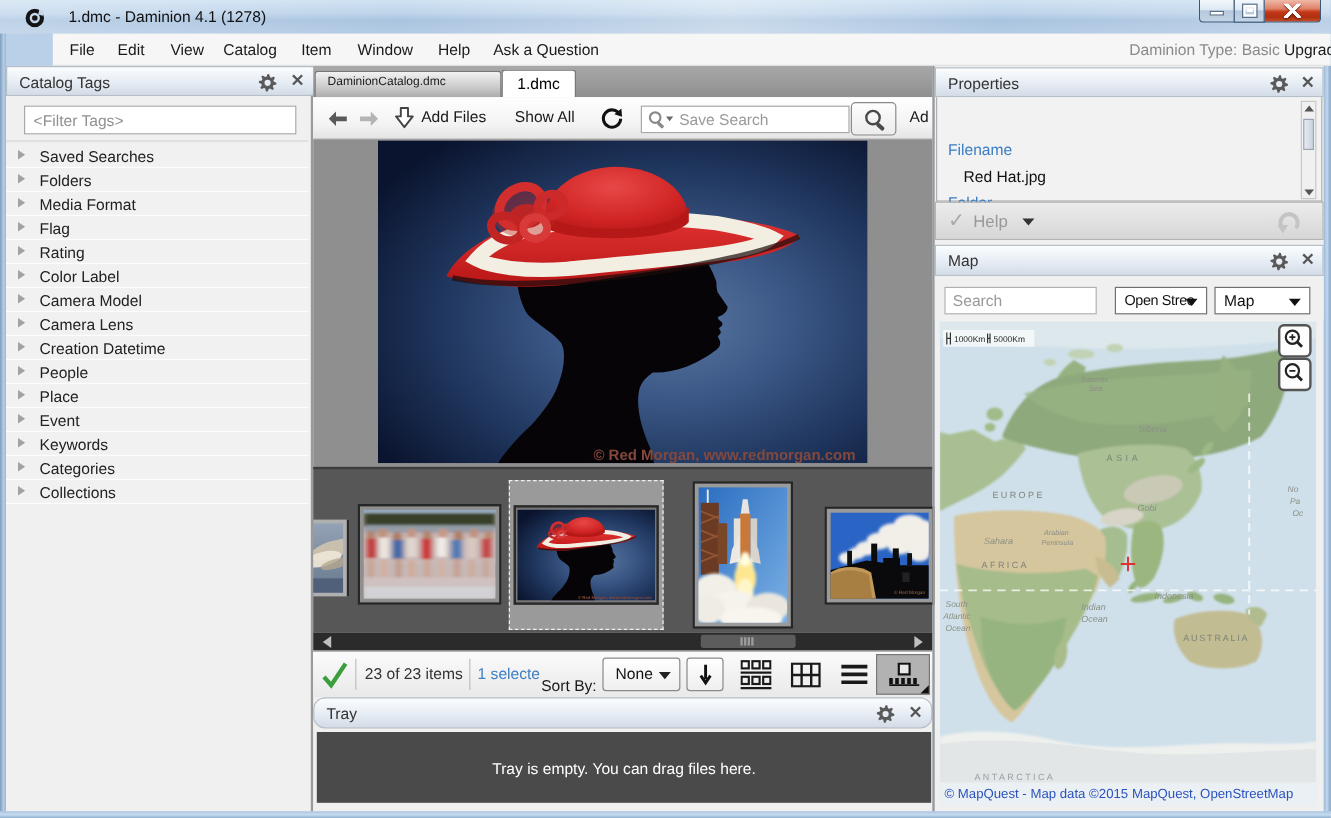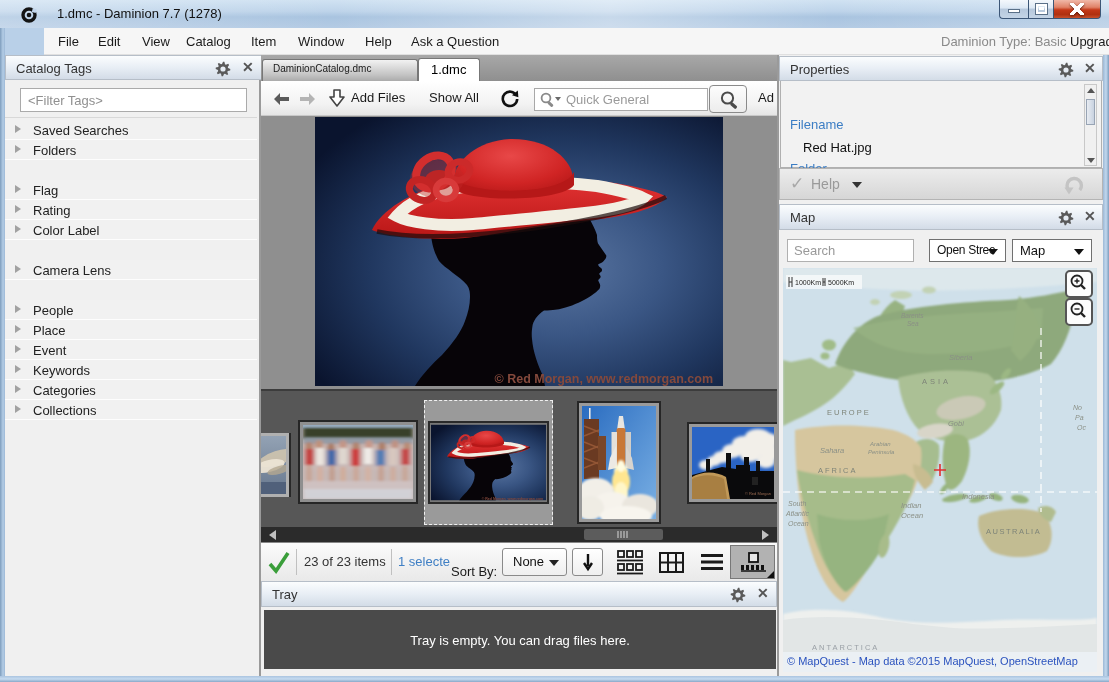--- a/index.html
+++ b/index.html
@@ -55,21 +55,21 @@
 #tab1{position:absolute;left:1px;top:4px;width:156px;height:22px;background:linear-gradient(180deg,#f2f2f2,#c4c4c4 70%,#ababab);border:1px solid #777;border-bottom:none;border-radius:3px 3px 0 0;}
 #tab1 span{position:absolute;left:10px;top:3px;font-size:10px;color:#1a1a1a;}
 #tab2{position:absolute;left:157px;top:3px;width:62px;height:23px;background:#fff;border:1px solid #777;border-bottom:none;border-radius:3px 3px 0 0;}
 #tab2 span{position:absolute;left:12px;top:3px;font-size:13px;color:#000;}
 #toolbar{position:absolute;left:0;top:26px;width:516px;height:35px;background:linear-gradient(180deg,#ffffff,#f2f2f2 70%,#e5e5e5);border-bottom:1px solid #c8c8c8;}
 #viewer{position:absolute;left:0;top:61px;width:516px;height:273px;background:#8f8f8f;}
 #mainimg{position:absolute;left:54px;top:1px;width:408px;height:269px;}
 #thumbs{position:absolute;left:0;top:334px;width:516px;height:138px;background:#575757;border-top:2px solid #3c3c3c;}
 #hscroll{position:absolute;left:0;top:472px;width:516px;height:15px;background:#2b2b2b;}
 #statusbar{position:absolute;left:0;top:487px;width:516px;height:39px;background:linear-gradient(180deg,#fbfbfb,#e9e9e9);border-top:1px solid #888;}
-#trayhead{position:absolute;left:0;top:526px;width:516px;height:26px;}
+#trayhead{position:absolute;left:0;top:526px;width:516px;height:26px;border-radius:10px;}
 #traybody{position:absolute;left:3px;top:555px;width:512px;height:59px;background:#4a4a4a;}
 #traybody span{position:absolute;left:0;top:23px;width:100%;text-align:center;font-size:13px;color:#fff;}
 
 #rightpan{left:779px;top:55px;width:324px;height:621px;background:#f0f0f0;}
 #prop-head{position:absolute;left:0;top:1px;width:324px;height:25px;}
 #prop-body{position:absolute;left:1px;top:26px;width:322px;height:87px;background:#f2f2f2;border:1px solid #b0b0b0;border-top:none;}
 #gensel{position:absolute;left:3px;top:31px;width:299px;height:20px;background:linear-gradient(180deg,#fdfdfd,#e3e3e3 55%,#c6c6c6);border:1px solid #9a9a9a;}
 #gensel span{position:absolute;left:8px;top:2px;font-size:13px;color:#111;}
 #gensel b{position:absolute;right:8px;top:7px;width:0;height:0;border-top:6px solid #111;border-left:5px solid transparent;border-right:5px solid transparent;}
 #pscroll{position:absolute;left:305px;top:29px;width:13px;height:82px;background:#f0f0f0;border:1px solid #c8c8c8;}
@@ -94,21 +94,21 @@
 </style></head><body>
 <div class="abs" id="titlebar"></div>
 <div class="abs" id="borderL"></div>
 <div class="abs" id="borderR"></div>
 <div class="abs" id="borderB"></div>
 <svg class="abs" id="title-ico" width="16" height="16" style="z-index:3">
  <circle cx="8" cy="8" r="6" fill="none" stroke="#141414" stroke-width="3.4"></circle>
  <circle cx="8" cy="8" r="2.3" fill="#141414"></circle>
  <rect x="10" y="0.5" width="4" height="4" fill="#c2d5ea" transform="rotate(14 8 8)"></rect>
 </svg>
-<div class="abs" id="title-txt">1.dmc - Daminion 7.7 (1278)</div>
+<div class="abs" id="title-txt">1.dmc - Daminion 4.1 (1278)</div>
 <div class="abs capbtn" id="btn-min">
     <i></i>
   </div>
 <div class="abs capbtn" id="btn-max">
     <i></i>
   </div>
 <div class="abs capbtn" id="btn-cls">
     <i></i>
   </div>
 <div class="abs" id="menubar">
@@ -137,35 +137,47 @@
     </div>
  <div id="lp-sep"></div>
 <div class="trow" style="top:65px">
       <b></b>
       <span>Saved Searches</span>
     </div>
 <div class="trow" style="top:85px">
       <b></b>
       <span>Folders</span>
     </div>
+<div class="trow" style="top:105px">
+      <b></b>
+      <span>Media Format</span>
+    </div>
 <div class="trow" style="top:125px">
       <b></b>
       <span>Flag</span>
     </div>
 <div class="trow" style="top:145px">
       <b></b>
       <span>Rating</span>
     </div>
 <div class="trow" style="top:165px">
       <b></b>
       <span>Color Label</span>
     </div>
+<div class="trow" style="top:185px">
+      <b></b>
+      <span>Camera Model</span>
+    </div>
 <div class="trow" style="top:205px">
       <b></b>
       <span>Camera Lens</span>
+    </div>
+<div class="trow" style="top:225px">
+      <b></b>
+      <span>Creation Datetime</span>
     </div>
 <div class="trow" style="top:245px">
       <b></b>
       <span>People</span>
     </div>
 <div class="trow" style="top:265px">
       <b></b>
       <span>Place</span>
     </div>
 <div class="trow" style="top:285px">
@@ -211,21 +223,21 @@
   <svg style="position:absolute;left:239px;top:8px" width="20" height="20" viewBox="0 0 20 20">
    <path d="M16.4,6.5 A7.2,7.2 0 1 0 17.2,10" fill="none" stroke="#111" stroke-width="2.6"></path>
    <path d="M17.8,1.5 L18.4,8.2 L12,6.2 Z" fill="#111"></path>
       </svg>
   <div style="position:absolute;left:273px;top:7px;width:174px;height:23px;background:#fff;border:1px solid #a8a8a8">
    <svg style="position:absolute;left:4px;top:3px" width="22" height="16" viewBox="0 0 22 16">
     <circle cx="7" cy="6" r="4.4" fill="none" stroke="#8a8a8a" stroke-width="1.8"></circle>
     <rect x="9.6" y="9.2" width="6" height="3" rx="1" transform="rotate(42 10 10)" fill="#8a8a8a"></rect>
     <path d="M16,5 L22,5 L19,9 Z" fill="#6a6a6a"></path>
         </svg>
-   <span style="position:absolute;left:31px;top:3px;font-size:13px;color:#9a9a9a">Quick General</span>
+   <span style="position:absolute;left:31px;top:3px;font-size:13px;color:#9a9a9a">Save Search</span>
   </div>
   <div style="position:absolute;left:448px;top:4px;width:38px;height:28px;background:linear-gradient(180deg,#fdfdfd,#ececec);border:1px solid #8a8a8a;border-radius:4px">
    <svg style="position:absolute;left:9px;top:4px" width="20" height="20" viewBox="0 0 20 20">
     <circle cx="8.5" cy="8" r="5.6" fill="none" stroke="#4a4a4a" stroke-width="2"></circle>
     <rect x="12.6" y="12" width="7.4" height="3.4" rx="1.2" transform="rotate(42 13 12.5)" fill="#4a4a4a"></rect>
         </svg>
   </div>
   <span style="position:absolute;left:497px;top:9px;font-size:13px;color:#1a1a1a">Ad</span>
  </div>
  <div id="viewer">

